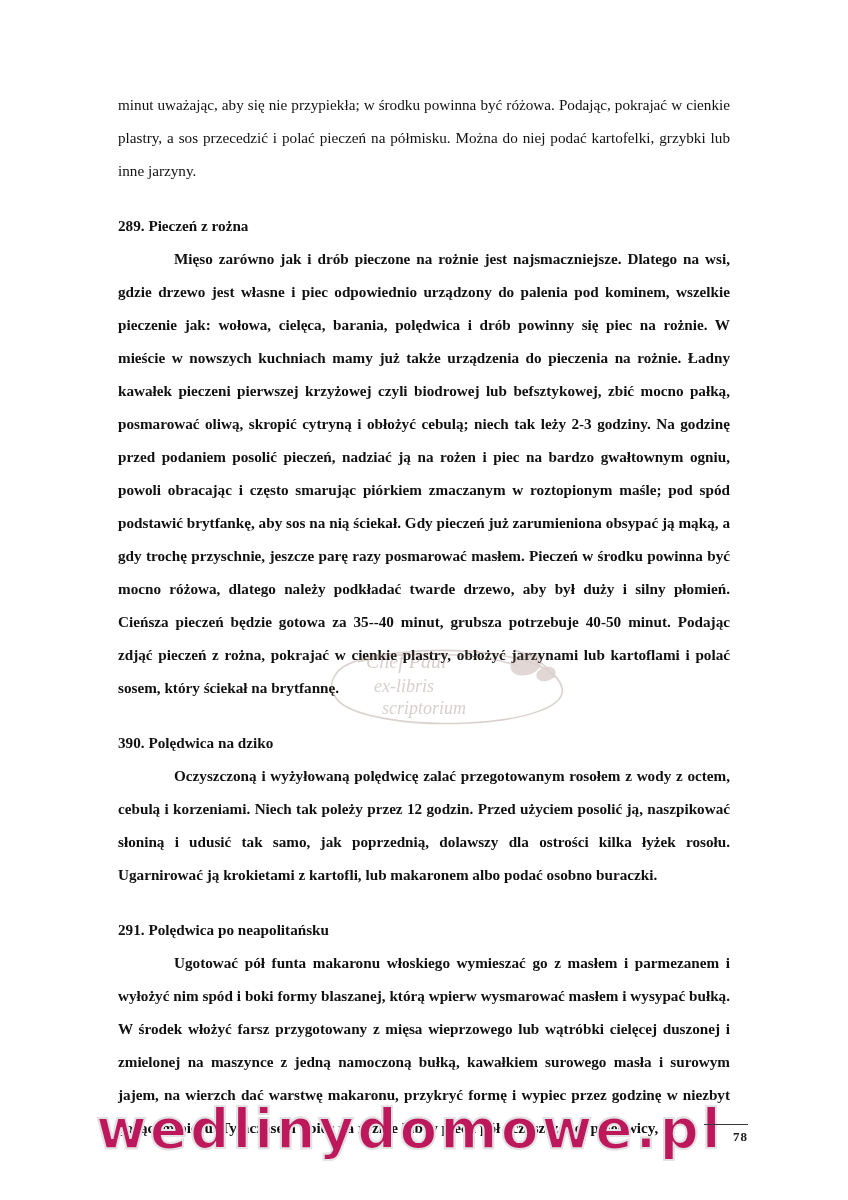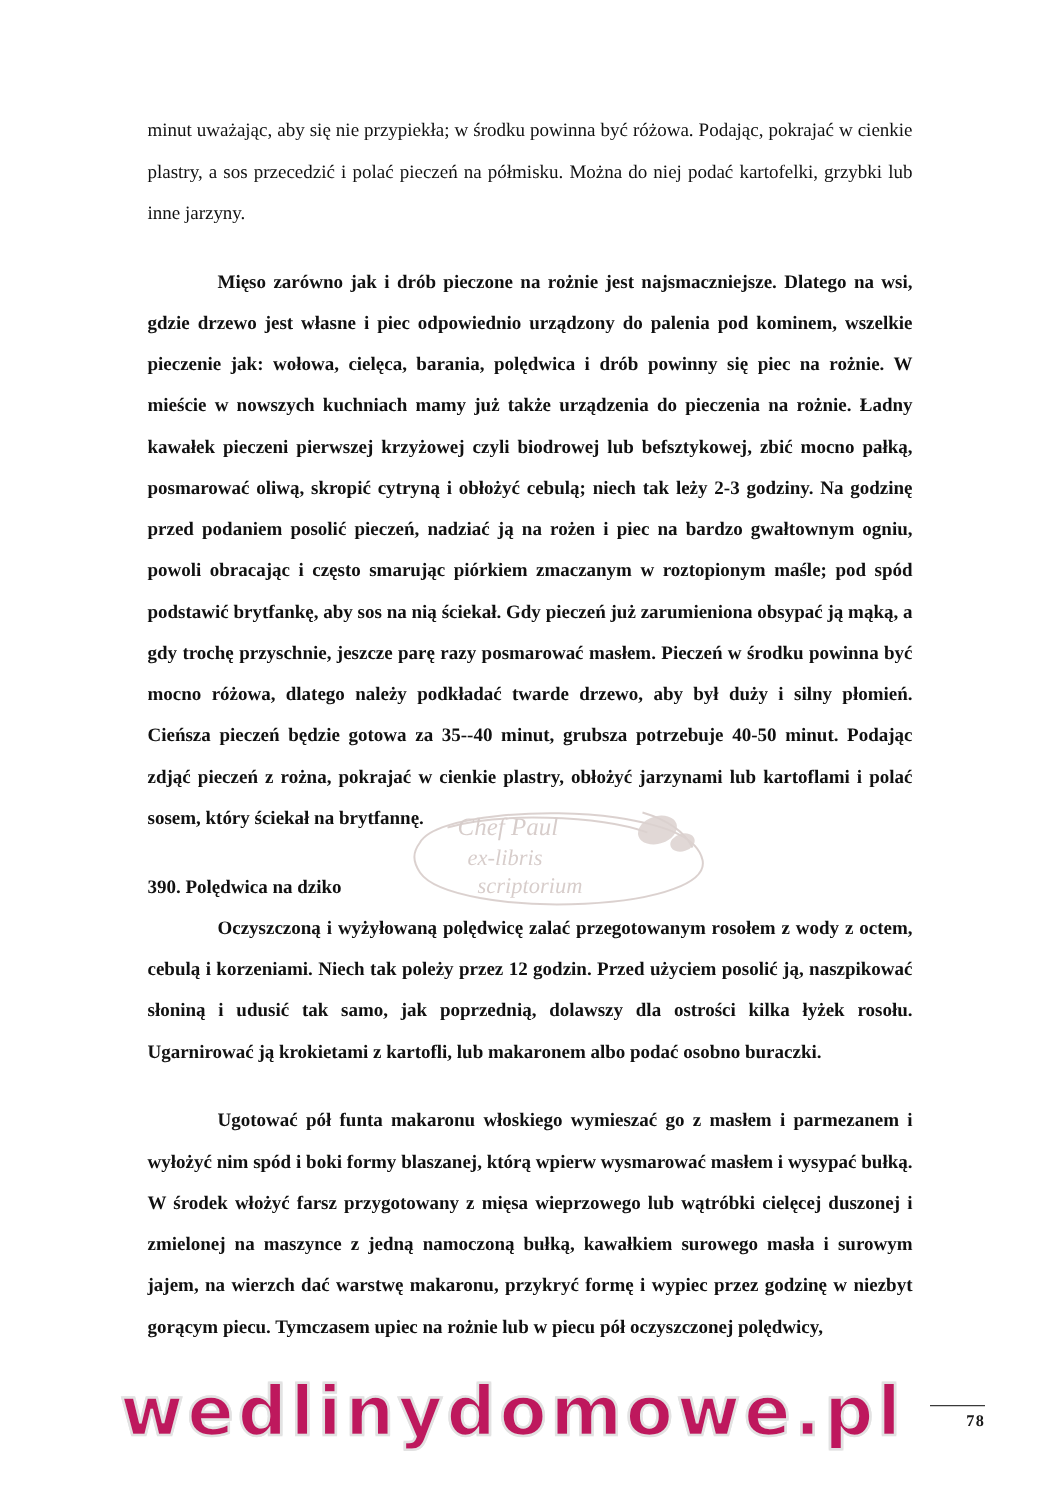--- a/index.html
+++ b/index.html
@@ -85,21 +85,21 @@
       1px 0 0 #e6e6e6,
       -1px 0 0 #e6e6e6,
       0 1px 0 #e6e6e6,
       0 -1px 0 #e6e6e6;
     white-space: nowrap;
     line-height: 62px;
   }
 
   .page-number-wrap {
     position: absolute;
-    left: 740px;
+    left: 700px;
     top: 1124px;
     width: 48px;
     text-align: right;
   }
   .page-number-rule {
     border-top: 1px solid #3a3a3a;
     width: 44px;
     margin-left: auto;
     margin-bottom: 4px;
   }
@@ -114,29 +114,31 @@
 </head>
 <body>
 
 <div class="page">
 
   <div class="content">
 
     <p class="para">minut uważając, aby się nie przypiekła; w środku powinna być różowa. Podając, pokrajać w cienkie plastry, a sos przecedzić i polać pieczeń na półmisku. Można do niej podać kartofelki, grzybki lub inne jarzyny.</p>
 
     <div class="heading-gap-top"></div>
+    <p class="heading">289. Pieczeń z rożna</p>
 
     <p class="para indent">Mięso zarówno jak i drób pieczone na rożnie jest najsmaczniejsze. Dlatego na wsi, gdzie drzewo jest własne i piec odpowiednio urządzony do palenia pod kominem, wszelkie pieczenie jak: wołowa, cielęca, barania, polędwica i drób powinny się piec na rożnie. W mieście w nowszych kuchniach mamy już także urządzenia do pieczenia na rożnie. Ładny kawałek pieczeni pierwszej krzyżowej czyli biodrowej lub befsztykowej, zbić mocno pałką, posmarować oliwą, skropić cytryną i obłożyć cebulą; niech tak leży 2-3 godziny. Na godzinę przed podaniem posolić pieczeń, nadziać ją na rożen i piec na bardzo gwałtownym ogniu, powoli obracając i często smarując piórkiem zmaczanym w roztopionym maśle; pod spód podstawić brytfankę, aby sos na nią ściekał. Gdy pieczeń już zarumieniona obsypać ją mąką, a gdy trochę przyschnie, jeszcze parę razy posmarować masłem. Pieczeń w środku powinna być mocno różowa, dlatego należy podkładać twarde drzewo, aby był duży i silny płomień. Cieńsza pieczeń będzie gotowa za 35--40 minut, grubsza potrzebuje 40-50 minut. Podając zdjąć pieczeń z rożna, pokrajać w cienkie plastry, obłożyć jarzynami lub kartoflami i polać sosem, który ściekał na brytfannę.</p>
 
     <div class="heading-gap-top"></div>
     <p class="heading">390. Polędwica na dziko</p>
 
     <p class="para indent">Oczyszczoną i wyżyłowaną polędwicę zalać przegotowanym rosołem z wody z octem, cebulą i korzeniami. Niech tak poleży przez 12 godzin. Przed użyciem posolić ją, naszpikować słoniną i udusić tak samo, jak poprzednią, dolawszy dla ostrości kilka łyżek rosołu. Ugarnirować ją krokietami z kartofli, lub makaronem albo podać osobno buraczki.</p>
 
     <div class="heading-gap-top"></div>
+    <p class="heading">291. Polędwica po neapolitańsku</p>
 
     <p class="para indent">Ugotować pół funta makaronu włoskiego wymieszać go z masłem i parmezanem i wyłożyć nim spód i boki formy blaszanej, którą wpierw wysmarować masłem i wysypać bułką. W środek włożyć farsz przygotowany z mięsa wieprzowego lub wątróbki cielęcej duszonej i zmielonej na maszynce z jedną namoczoną bułką, kawałkiem surowego masła i surowym jajem, na wierzch dać warstwę makaronu, przykryć formę i wypiec przez godzinę w niezbyt gorącym piecu. Tymczasem upiec na rożnie lub w piecu pół oczyszczonej polędwicy,</p>
 
   </div>
 
   <div class="stamp">
     <svg width="266" height="84" viewBox="0 0 266 84" xmlns="http://www.w3.org/2000/svg">
       <g fill="none" stroke="#8b6b63" stroke-width="1.6">
         <path d="M18 30 C 30 8, 120 2, 175 10 C 215 16, 240 26, 244 44 C 248 62, 210 76, 150 79 C 90 82, 30 72, 18 54 C 12 45, 12 38, 18 30 Z"></path>
         <path d="M40 18 C 80 6, 160 8, 200 22"></path>

